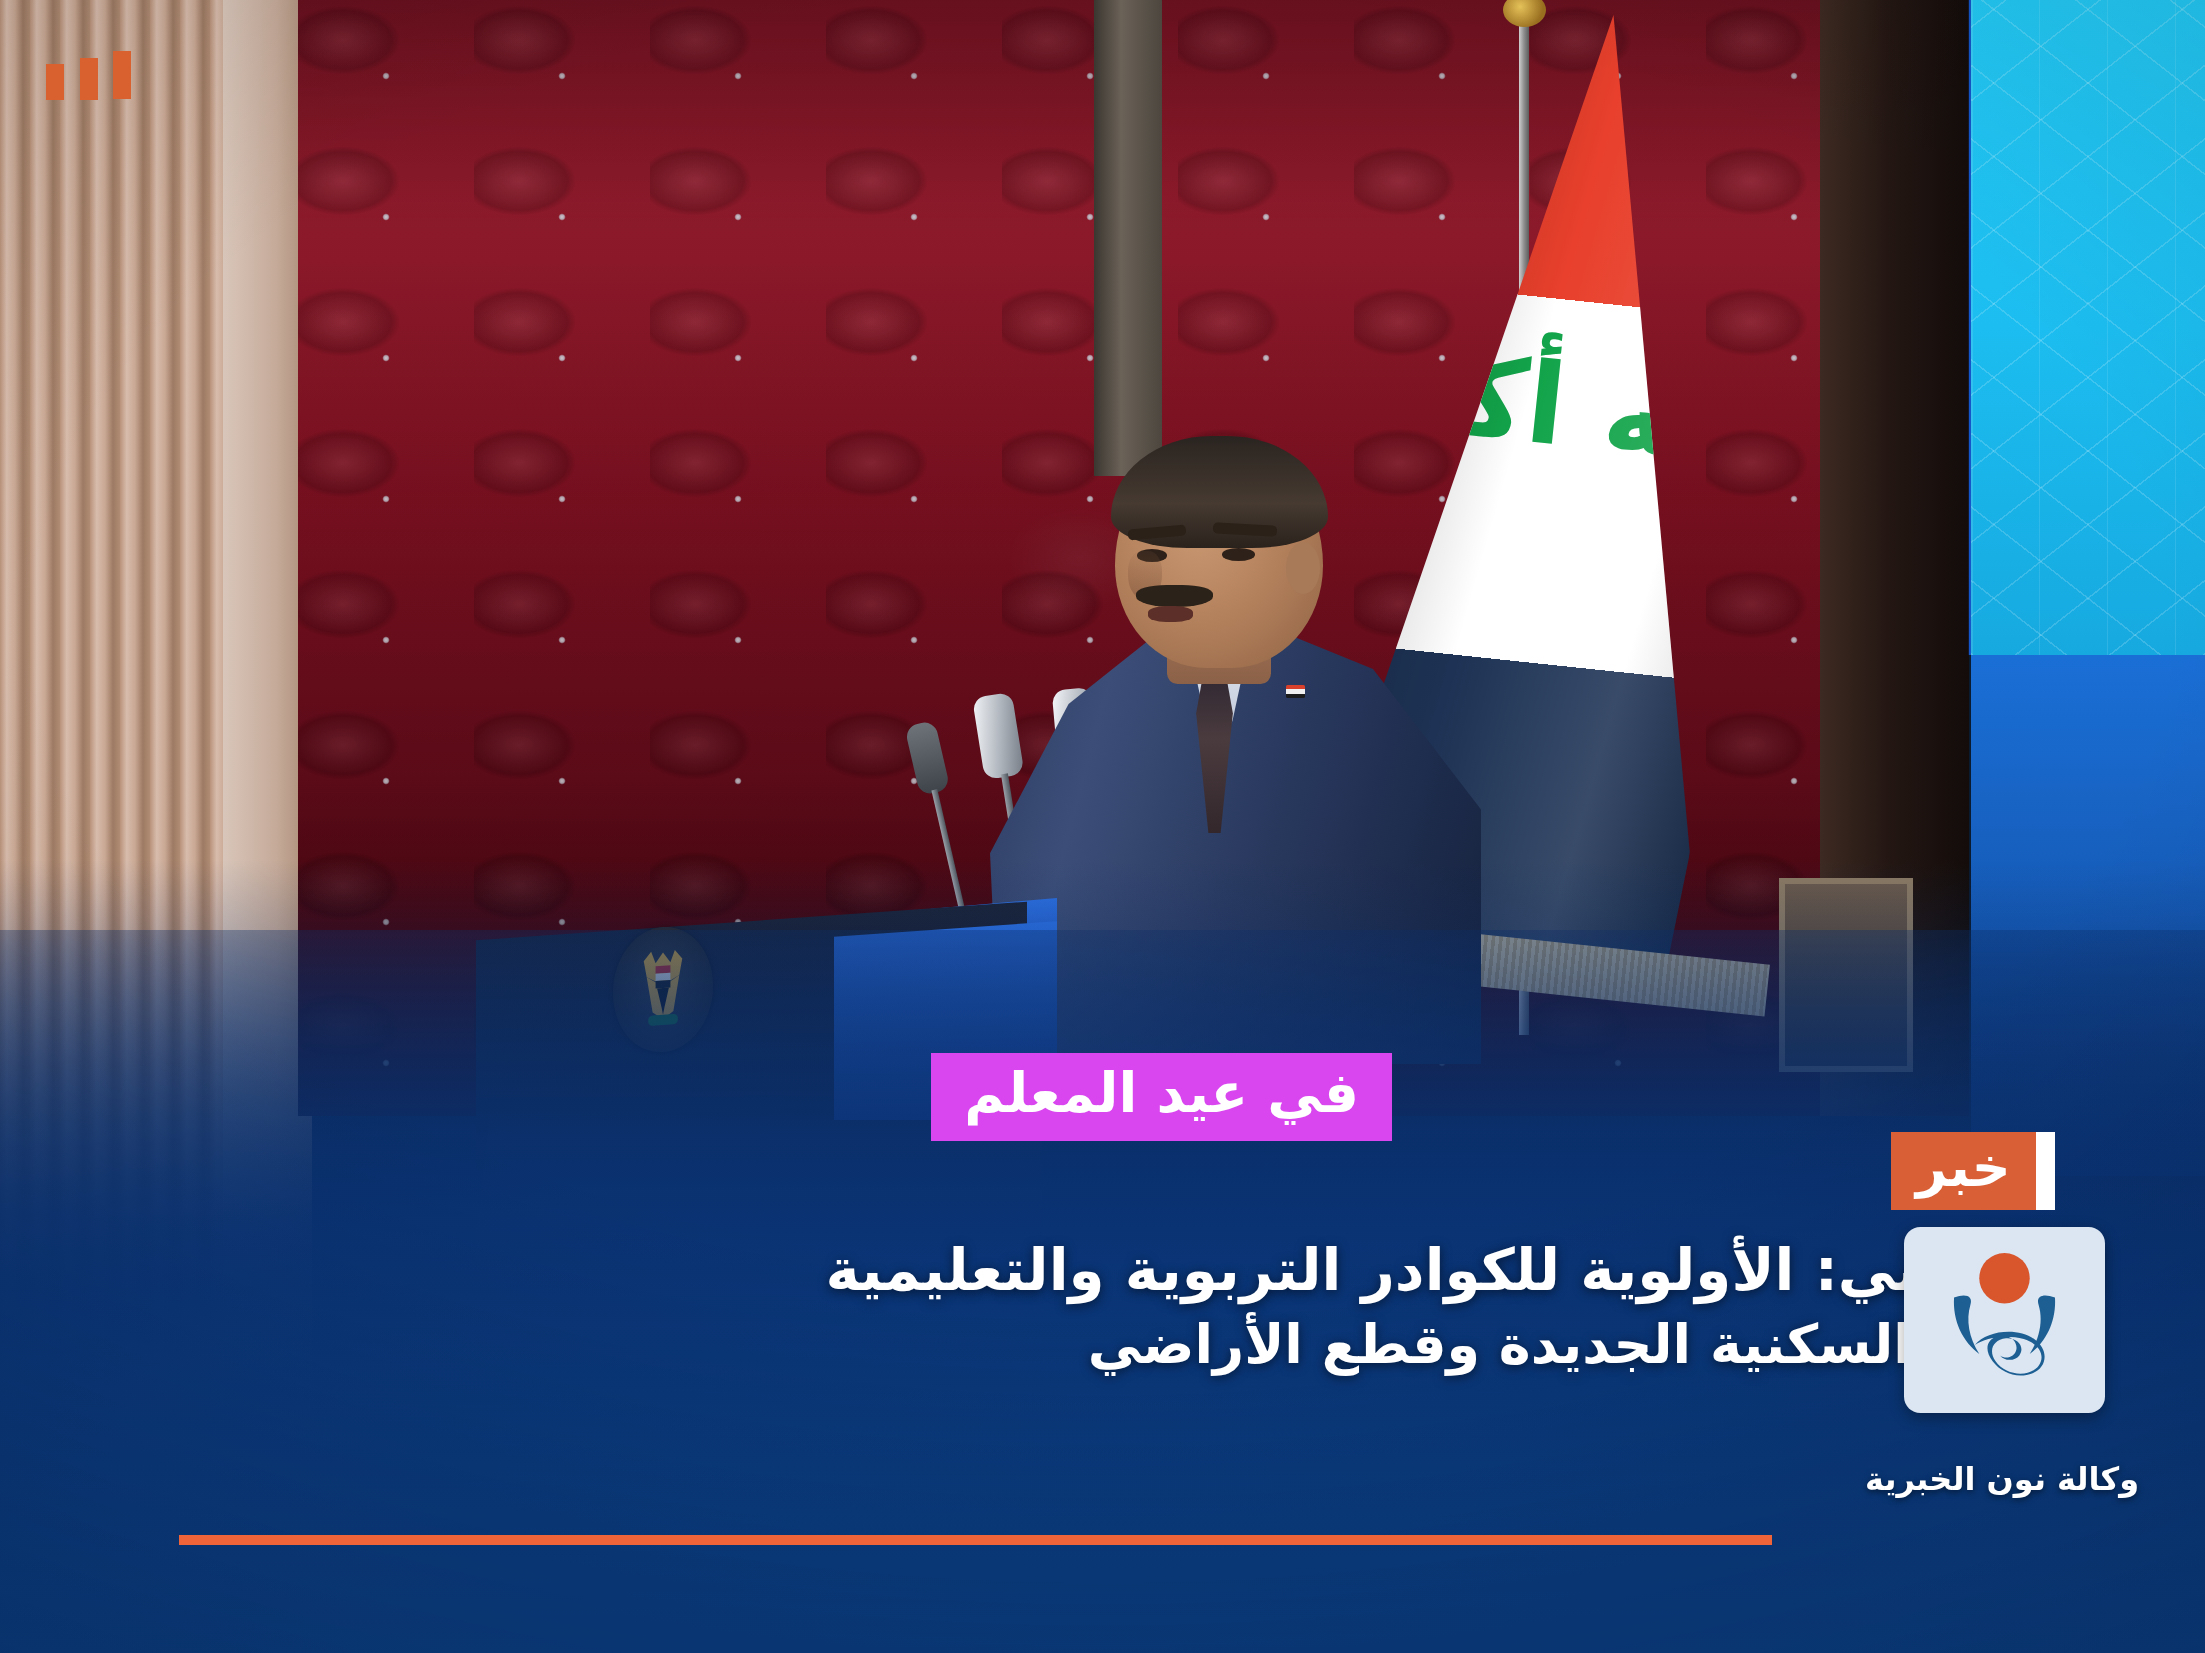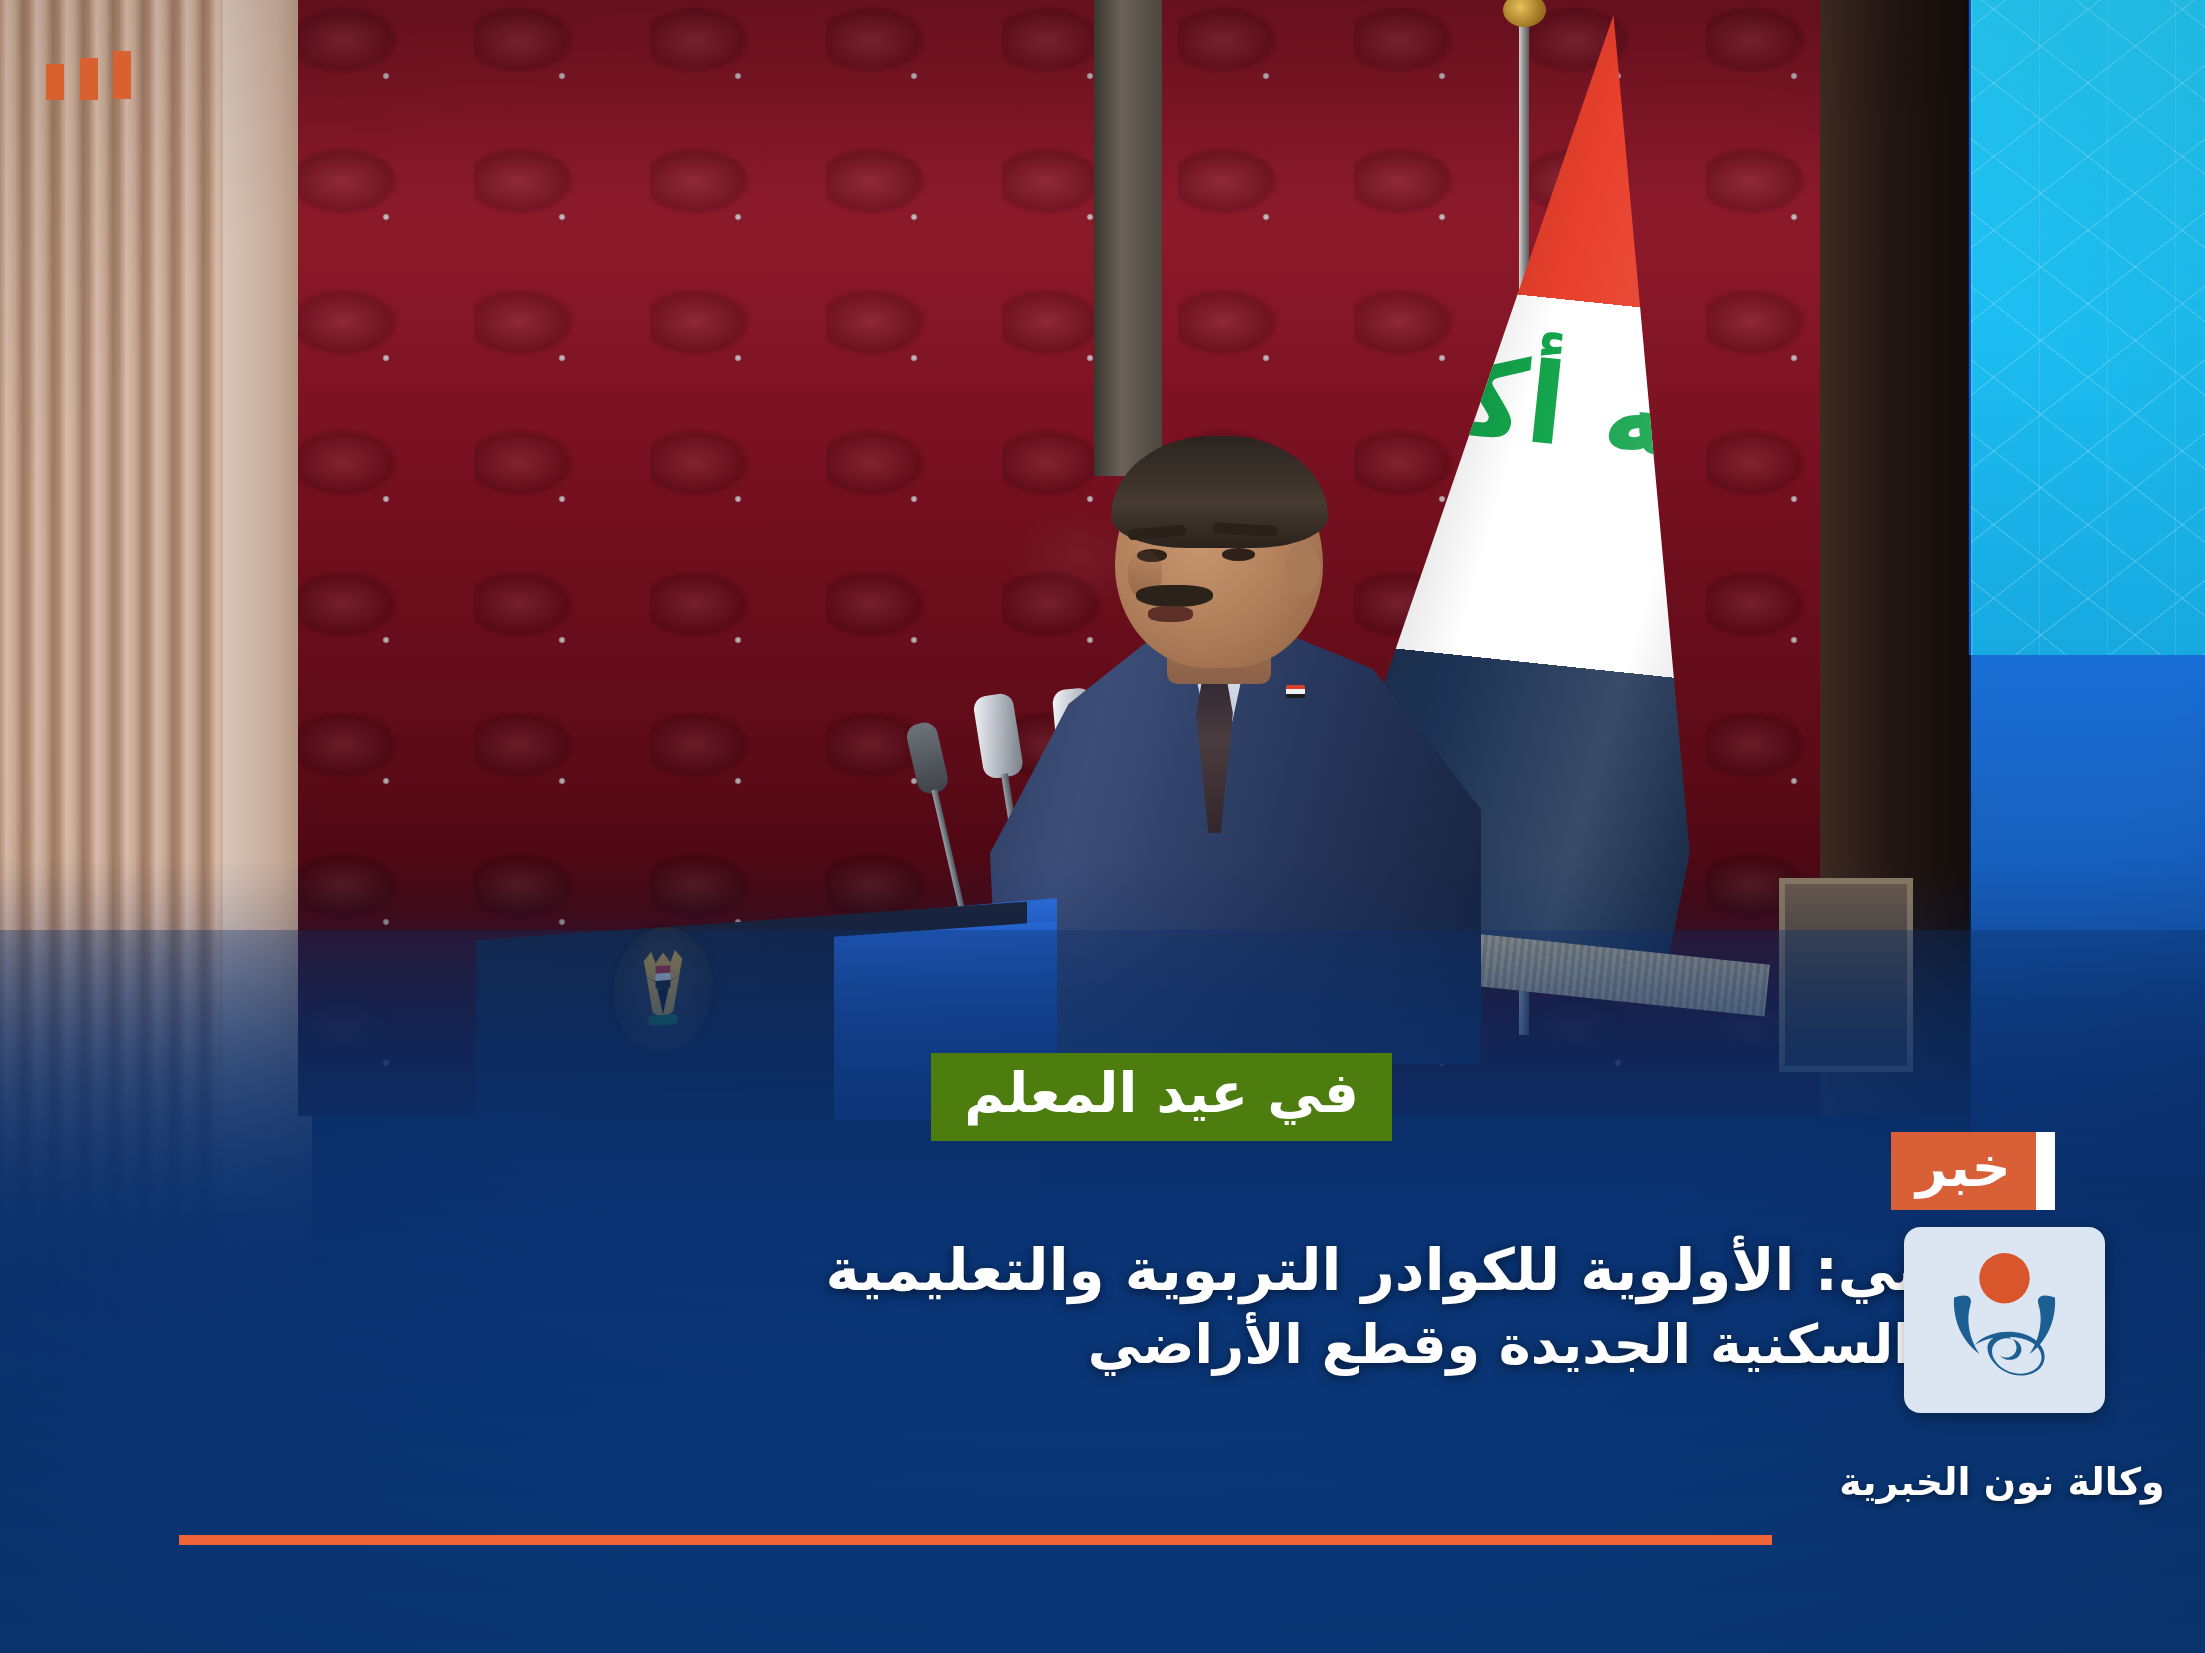--- a/index.html
+++ b/index.html
@@ -236,21 +236,21 @@
 
   
   .corner-bars{position:absolute;left:46px;top:51px;display:flex;gap:15.6px;align-items:flex-start;}
   .corner-bars i{display:block;width:18px;background:#d9602f;}
   .cb1{height:48px;}
   .cb2{height:42px;margin-top:6.7px;}
   .cb3{height:36px;margin-top:13.4px;}
 
   .kicker{
     position:absolute;right:813px;top:1053px;
-    background:#4d7c0f;
+    background:#d946ef;
     padding:13.4px 33px 19.4px 33px;
     color:#fff;font-size:55px;font-weight:bold;line-height:1;
     letter-spacing:0px;white-space:nowrap;
     font-family:"DejaVu Sans",sans-serif;
   }
 
   .headline{
     position:absolute;right:100px;top:1232px;width:1035px;
     color:#fff;text-align:right;direction:rtl;
     font-size:58px;font-weight:bold;line-height:1.32;
@@ -285,21 +285,21 @@
     width:201px;height:186px;
     background:#dbe6f2;border-radius:16.4px;
     box-shadow:0 4.5px 15px rgba(0,0,0,.33);
     display:flex;align-items:center;justify-content:center;
   }
   .logo svg{width:149px;height:141px;display:block;}
 
   .agency{
     position:absolute;left:1827px;top:1460px;width:350px;
     text-align:center;color:#fff;
-    font-size:38px;font-weight:bold;
+    font-size:32px;font-weight:bold;
     font-family:"DejaVu Sans",sans-serif;
     text-shadow:0 1.5px 6px rgba(0,0,0,.5);
     white-space:nowrap;
   }
 </style>
 </head>
 <body>
 
 <div id="stage">
 

